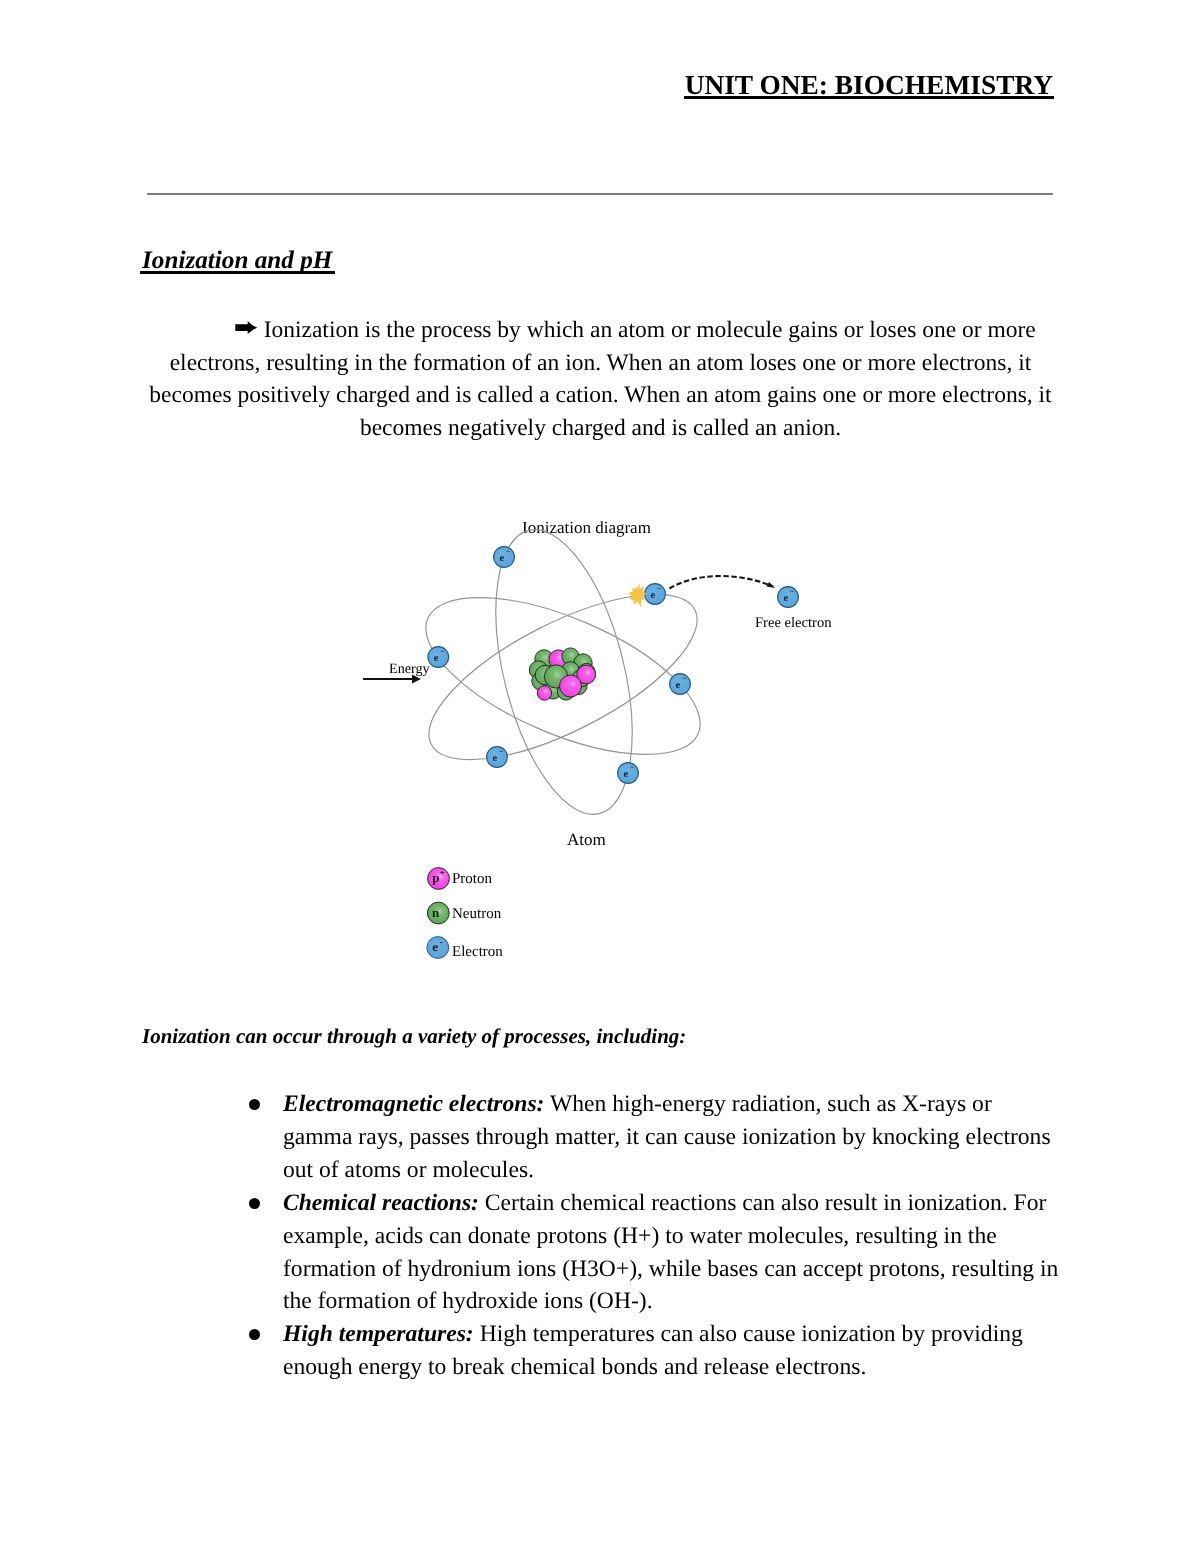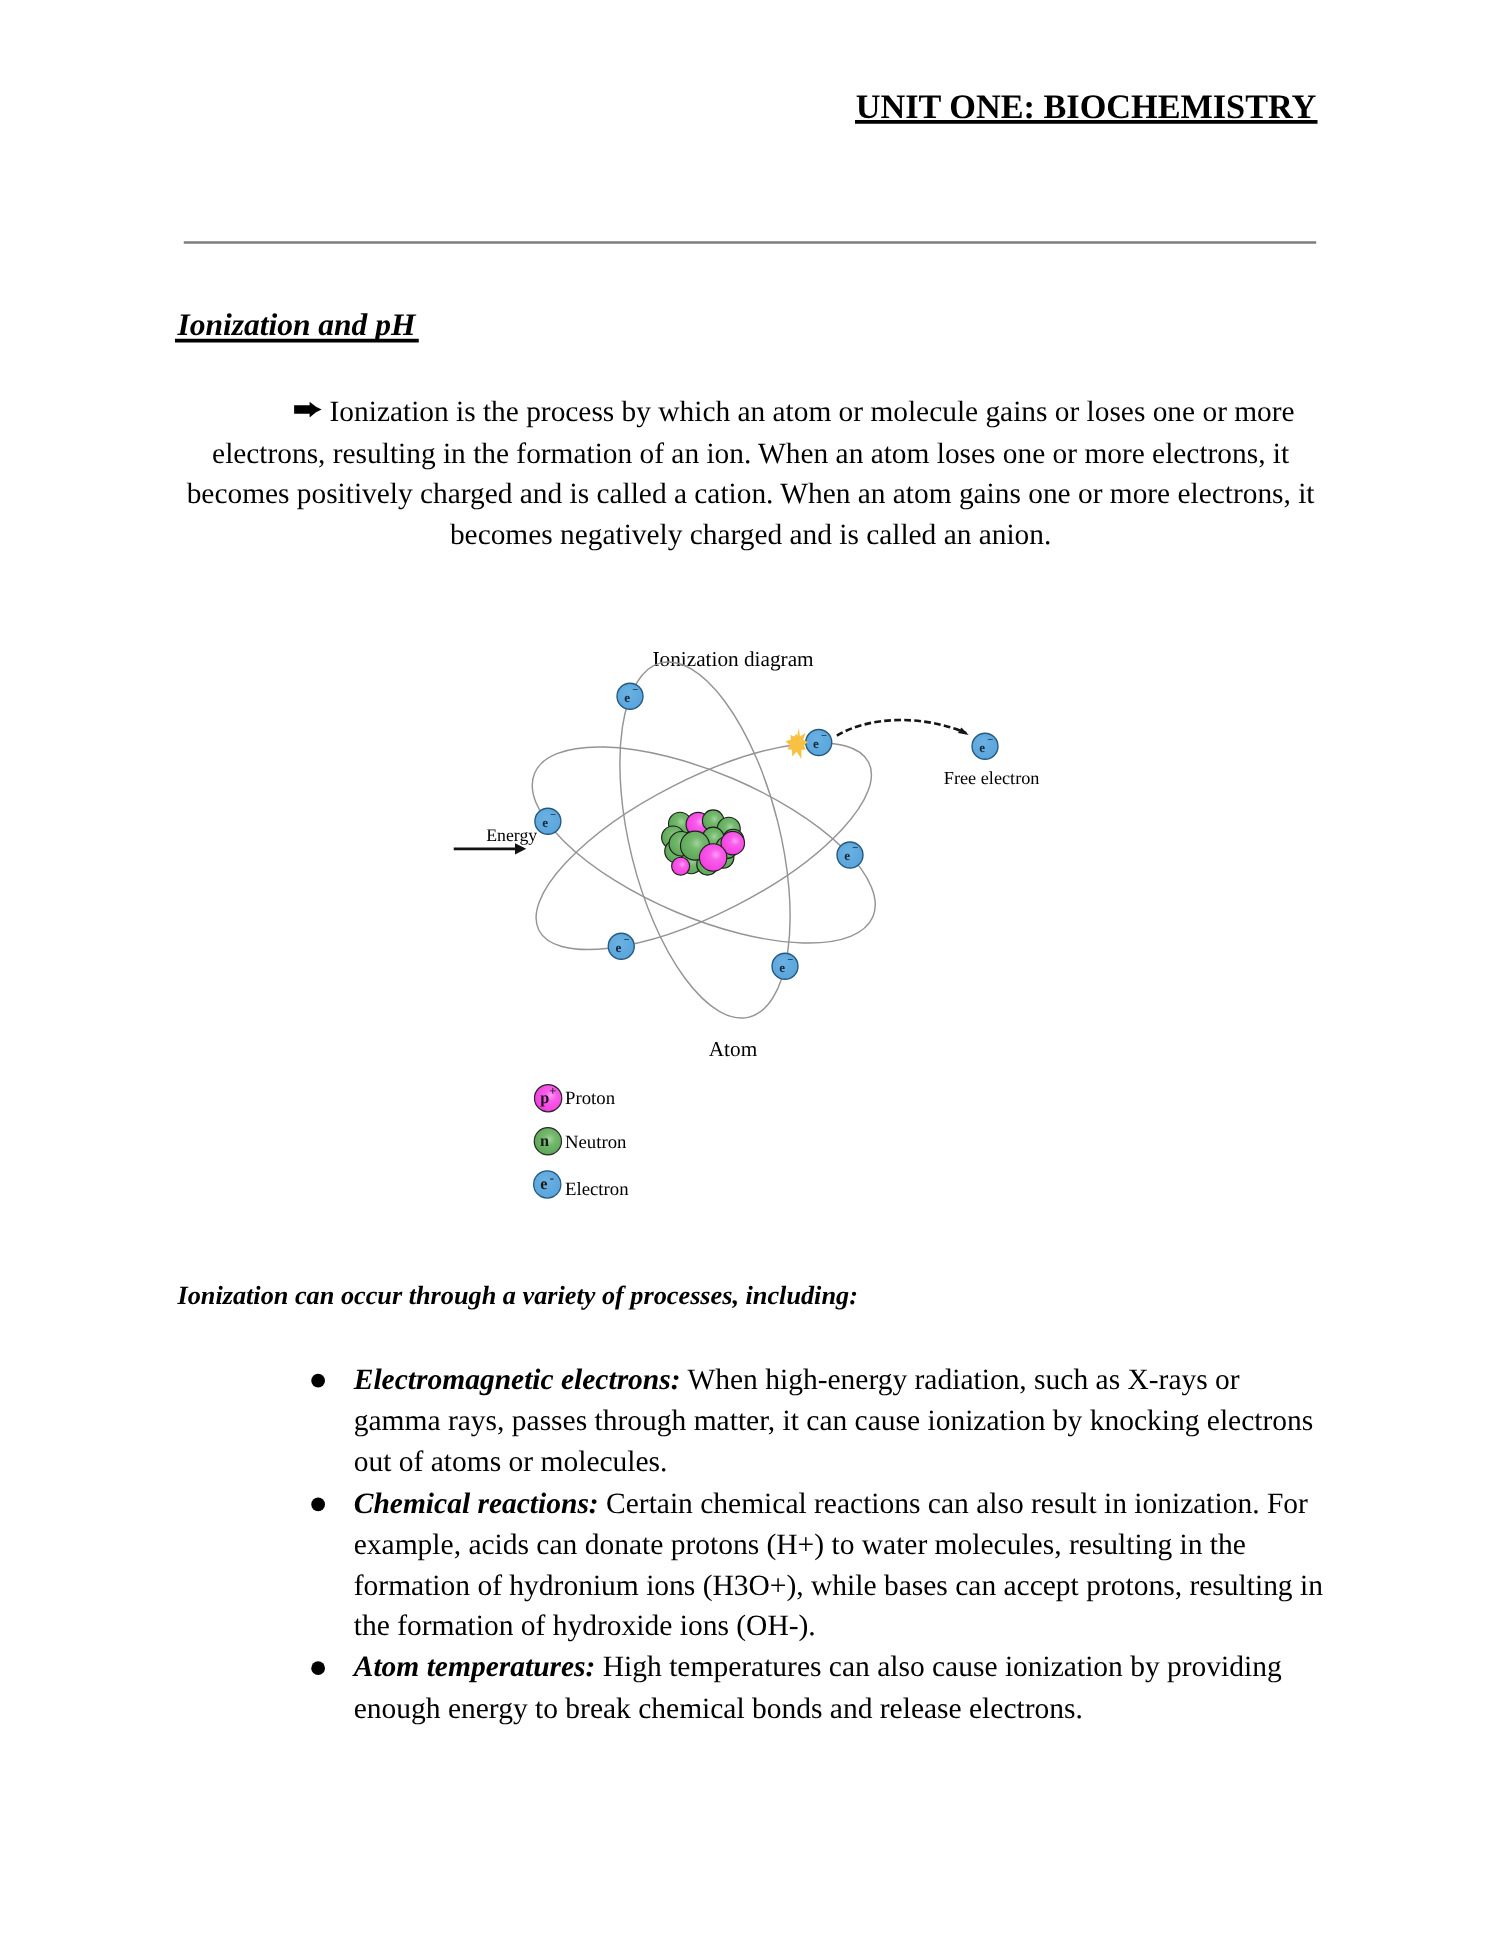--- a/index.html
+++ b/index.html
@@ -55,21 +55,21 @@
 
   <div class="para"><span class="ind"></span><svg class="arrow-b" viewBox="0 0 22 13" width="22.5" height="13.3">
         <path d="M0.3 3.2 H12.4 V0.3 L17.4 4.3 L21.8 6.5 L17.4 8.7 L12.4 12.7 V9.8 H0.3 Z" fill="#000"></path>
 </svg> <span>Ionization is the process by which an atom or molecule gains or loses one or more electrons, resulting in the formation of an ion. When an atom loses one or more electrons, it becomes positively charged and is called a cation. When an atom gains one or more electrons, it becomes negatively charged and is called an anion.</span></div>
 
   <div class="lead">Ionization can occur through a variety of processes, including:</div>
 
   <div class="bullets">
     <div class="li"><span class="dot"></span><b>Electromagnetic electrons:</b><span> When high-energy radiation, such as X-rays or gamma rays, passes through matter, it can cause ionization by knocking electrons out of atoms or molecules.</span></div>
     <div class="li"><span class="dot"></span><b>Chemical reactions:</b><span> Certain chemical reactions can also result in ionization. For example, acids can donate protons (H+) to water molecules, resulting in the formation of hydronium ions (H3O+), while bases can accept protons, resulting in the formation of hydroxide ions (OH-).</span></div>
-    <div class="li"><span class="dot"></span><b>Atom temperatures:</b><span> High temperatures can also cause ionization by providing enough energy to break chemical bonds and release electrons.</span></div>
+    <div class="li"><span class="dot"></span><b>High temperatures:</b><span> High temperatures can also cause ionization by providing enough energy to break chemical bonds and release electrons.</span></div>
   </div>
 
   <div class="figure">
     <div class="figcap captop">Ionization diagram</div>
     <div class="figcap capbot">Atom</div>
     <div class="figcap energylbl">Energy</div>
     <div class="figcap leglbl" style="top:381.0px">Proton</div>
     <div class="figcap leglbl" style="top:415.5px">Neutron</div>
     <div class="figcap leglbl" style="top:454px">Electron</div>
     <div class="figcap freelbl">Free electron</div>

